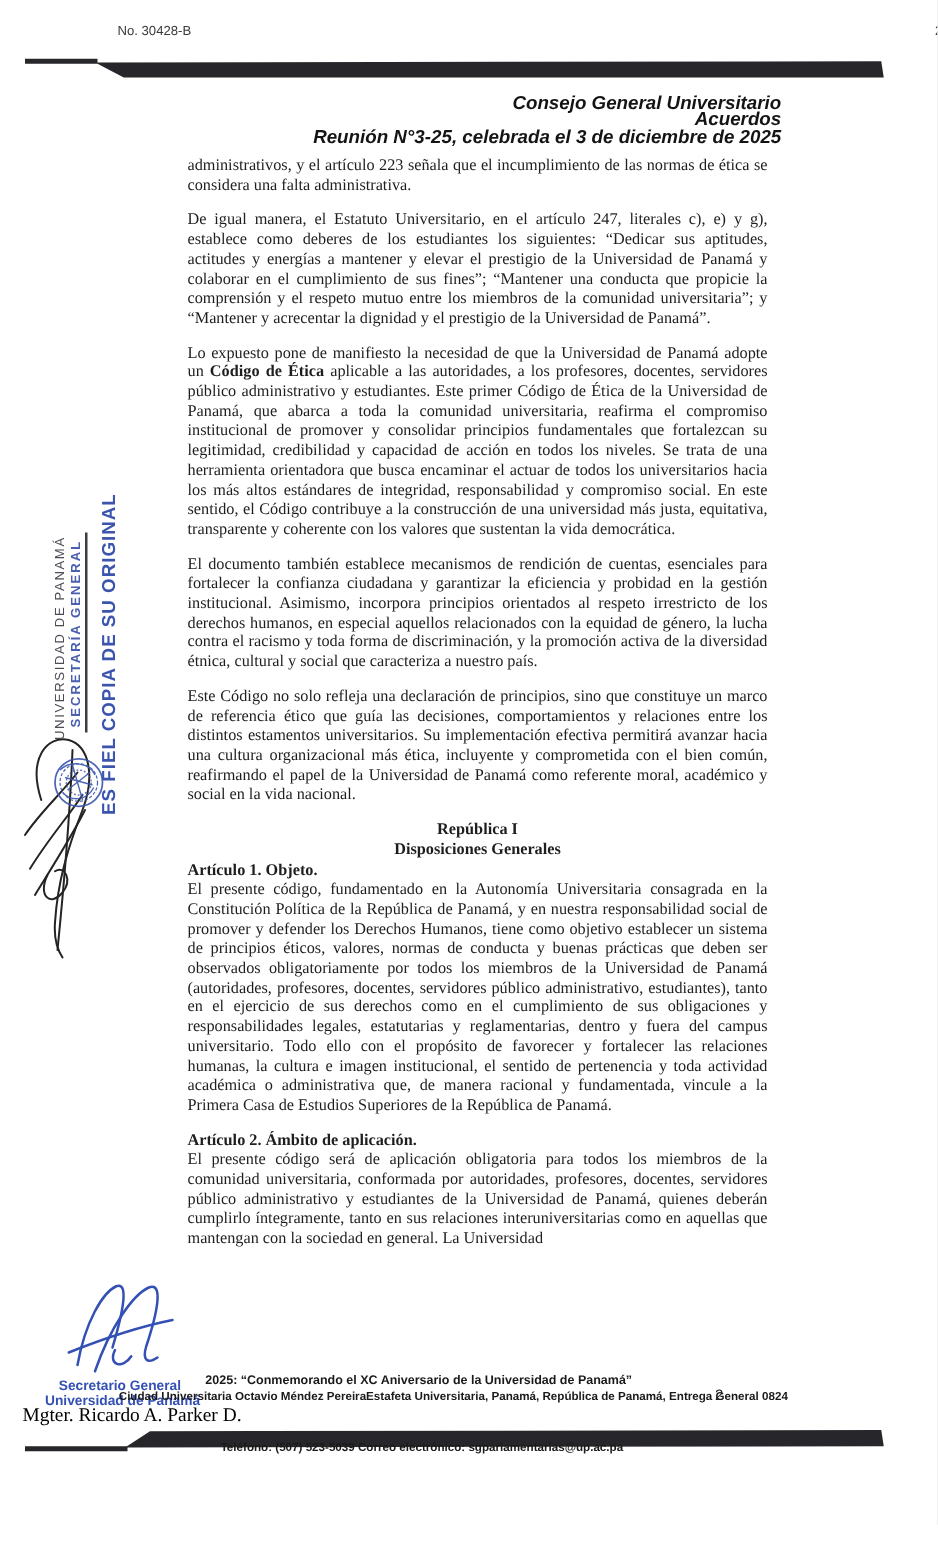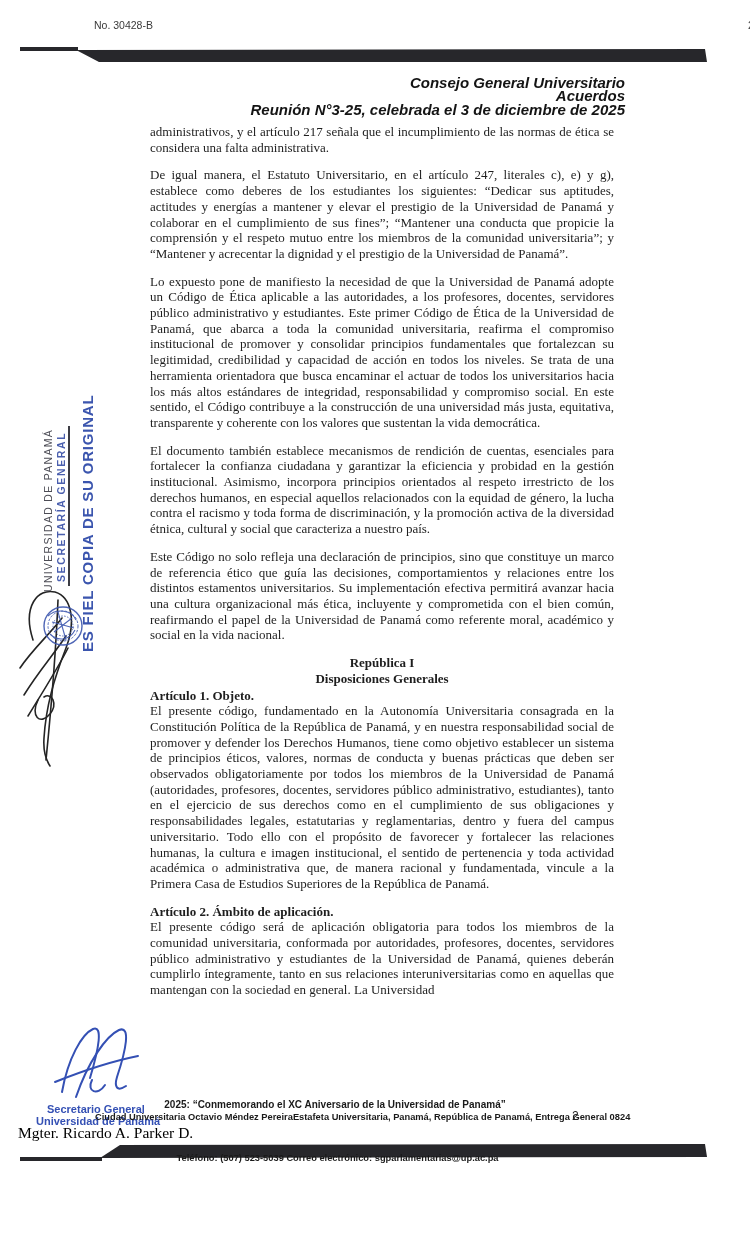--- a/index.html
+++ b/index.html
@@ -28,21 +28,21 @@
   }
   
   .body-col{
     position:absolute;left:150px;top:124px;width:464px;
     font-size:13px;line-height:15.7px;
     text-align:justify;
   }
   .body-col p{margin:0 0 12px 0;}
   .chapter{text-align:center;font-weight:bold;margin:0 0 1px 0;}
   .art-head{font-weight:bold;margin:0;}
-  .bold{font-weight:normal;margin-top:32px;}
+  .bold{font-weight:bold;margin-top:32px;}
   
   .rot{
     position:absolute;
     transform:rotate(-90deg);
     transform-origin:0 0;
     white-space:nowrap;
     font-family:"Liberation Sans", sans-serif;
   }
   .side-univ{left:42px;top:592px;font-size:10.5px;letter-spacing:1.3px;color:#4c4c55;}
   .side-office{left:55px;top:582px;font-size:10.5px;letter-spacing:1.6px;font-weight:bold;color:#4a5fae;}
@@ -117,21 +117,21 @@
     </g>
   </svg>
 
   <div class="meta">
     <div>Consejo General Universitario</div>
     <div>Acuerdos</div>
     <div>Reunión N°3-25, celebrada el 3 de diciembre de 2025</div>
   </div>
 
   <div class="body-col">
-    <p>administrativos, y el artículo 217 señala que el incumplimiento de las normas de ética se considera una falta administrativa.</p>
+    <p>administrativos, y el artículo 223 señala que el incumplimiento de las normas de ética se considera una falta administrativa.</p>
     <p>De igual manera, el Estatuto Universitario, en el artículo 247, literales c), e) y g), establece como deberes de los estudiantes los siguientes: “Dedicar sus aptitudes, actitudes y energías a mantener y elevar el prestigio de la Universidad de Panamá y colaborar en el cumplimiento de sus fines”; “Mantener una conducta que propicie la comprensión y el respeto mutuo entre los miembros de la comunidad universitaria”; y “Mantener y acrecentar la dignidad y el prestigio de la Universidad de Panamá”.</p>
     <p><span>Lo expuesto pone de manifiesto la necesidad de que la Universidad de Panamá adopte un </span><span class="bold">Código de Ética</span><span> aplicable a las autoridades, a los profesores, docentes, servidores público administrativo y estudiantes. Este primer Código de Ética de la Universidad de Panamá, que abarca a toda la comunidad universitaria, reafirma el compromiso institucional de promover y consolidar principios fundamentales que fortalezcan su legitimidad, credibilidad y capacidad de acción en todos los niveles. Se trata de una herramienta orientadora que busca encaminar el actuar de todos los universitarios hacia los más altos estándares de integridad, responsabilidad y compromiso social. En este sentido, el Código contribuye a la construcción de una universidad más justa, equitativa, transparente y coherente con los valores que sustentan la vida democrática.</span></p>
     <p>El documento también establece mecanismos de rendición de cuentas, esenciales para fortalecer la confianza ciudadana y garantizar la eficiencia y probidad en la gestión institucional. Asimismo, incorpora principios orientados al respeto irrestricto de los derechos humanos, en especial aquellos relacionados con la equidad de género, la lucha contra el racismo y toda forma de discriminación, y la promoción activa de la diversidad étnica, cultural y social que caracteriza a nuestro país.</p>
     <p>Este Código no solo refleja una declaración de principios, sino que constituye un marco de referencia ético que guía las decisiones, comportamientos y relaciones entre los distintos estamentos universitarios. Su implementación efectiva permitirá avanzar hacia una cultura organizacional más ética, incluyente y comprometida con el bien común, reafirmando el papel de la Universidad de Panamá como referente moral, académico y social en la vida nacional.</p>
 
     <div class="chapter">
       <div>República I</div>
       <div>Disposiciones Generales</div>
     </div>
 

